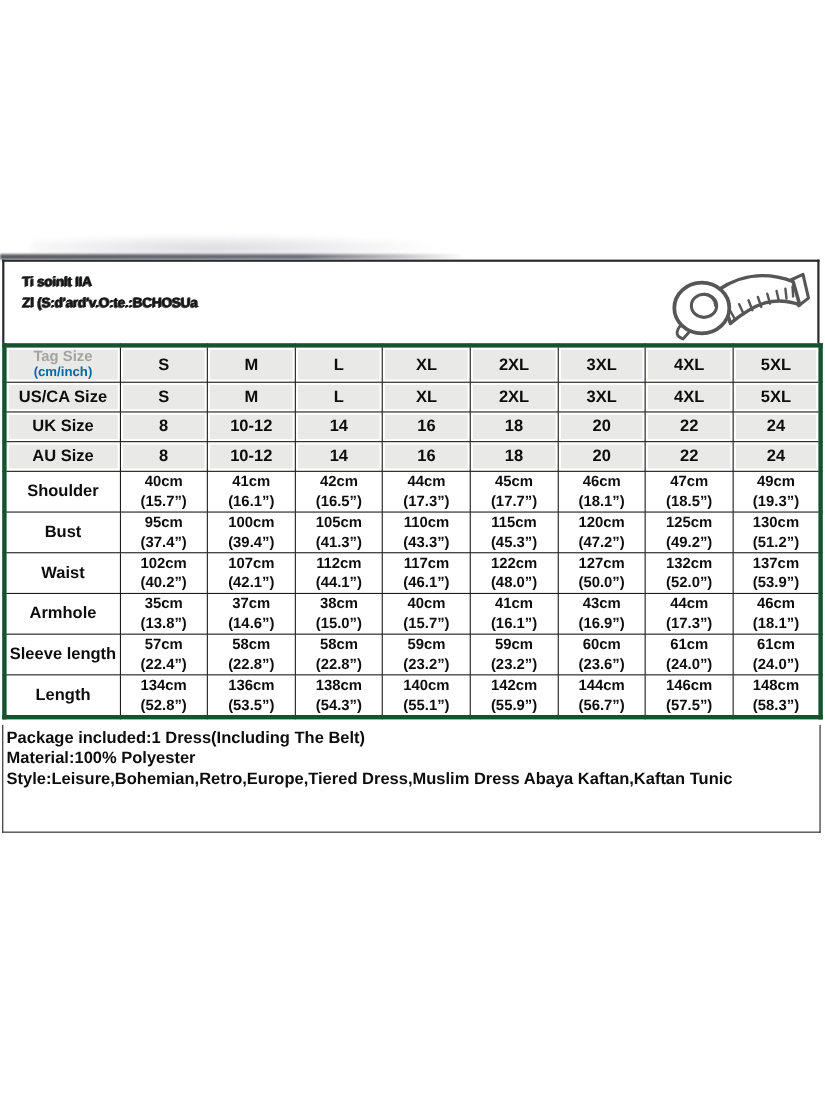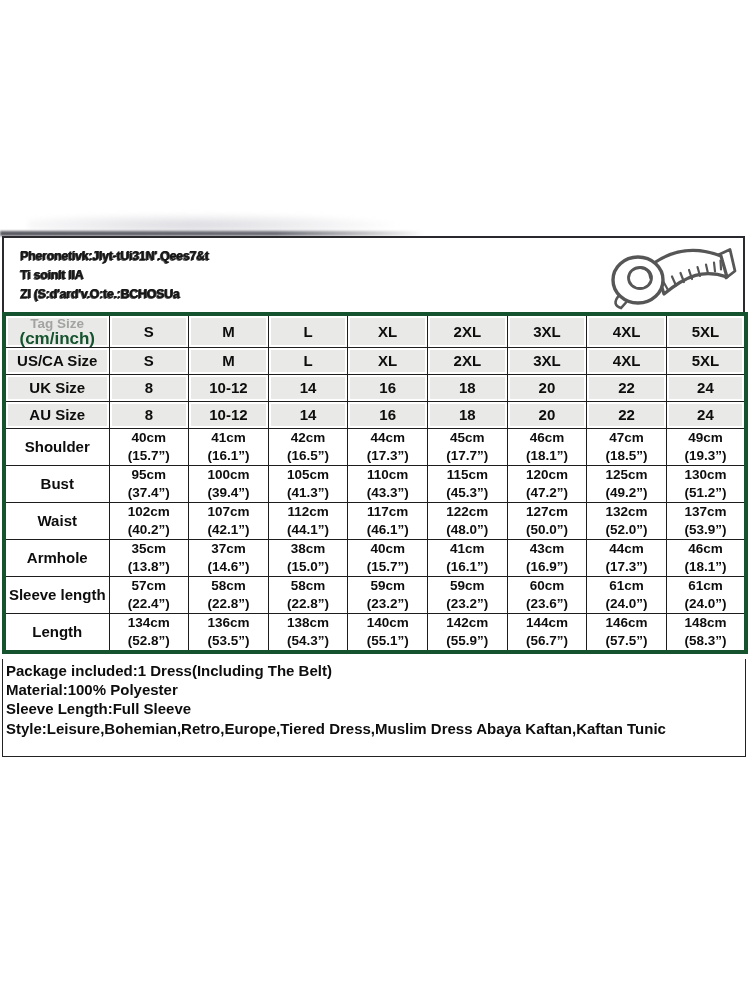--- a/index.html
+++ b/index.html
@@ -50,42 +50,41 @@
     border:1.5px solid #1d1d1d; text-align:center; vertical-align:middle;
     font-weight:700; color:#0d0d0d; padding:0; overflow:hidden;
   }
   tr.shade td { background:#e9e9e7; box-shadow:inset 0 0 0 2px #fff; }
   tr.r-corner  { height:33px; }
   tr.r-size    { height:27px; }
   tr.r-measure { height:37px;padding-left:48px; }
   td.label { font-size:15px; }
   td.val   { font-size:15px; }
   .corner-top    { display:block; color:#a3a3a1; font-size:13.5px; line-height:15px; }
-  .corner-bottom { display:block; color:#14532d; font-size:17px; line-height:15px; }
+  .corner-bottom { display:block; color:#0369a1; font-size:12px; line-height:15px; }
   .m-cm, .m-in { display:block; font-size:13.5px; line-height:18px; }
 
   .details {
     position:absolute; left:2px; top:659px; width:744px; height:98px;
     box-sizing:border-box; padding:2px 0 0 3px;
     border-left:1.5px solid #222; border-right:1.5px solid #222; border-bottom:1.5px solid #222;
     font-size:15px; font-weight:700; line-height:19.2px; color:#0d0d0d;
     background:#fff;
   }
 </style>
 </head>
 <body>
 
 <div class="sheet">
 
   <div class="smudge-light"></div>
   <div class="smudge-dark"></div>
 
   <div class="notice-box">
     <div class="garbled">
-      <div>Pheronetivk:Jlyt-tUi31N'.Qees7&amp;t</div>
       <div>Ti soinlt IIA</div>
       <div>Zl (S:d'ard'v.O:te.:BCHOSUa</div>
     </div>
     <svg class="tape" width="136" height="73" viewBox="0 0 136 73" fill="none">
       <path d="M116 16 L128 10.5 L133 32 L124 39 Z" fill="#fff" stroke="#565656" stroke-width="2.8" stroke-linejoin="round"></path>
       <path d="M52 24 C 74 9 98 9 119 17 L125 38 C 102 30 85 36 62 55 Z" fill="#fff" stroke="#565656" stroke-width="3.2" stroke-linejoin="round"></path>
       <path d="M66 51 L61 42 M74 46.5 L70 37.5 M82 43 L78.5 34 M90 40 L87 31 M98 37 L95.5 28 M106 34.5 L104 25.5 M113 32.5 L112 23.5 M119 30.5 L118.5 21.5" stroke="#565656" stroke-width="2.2" stroke-linecap="round"></path>
       <ellipse cx="36" cy="41" rx="25" ry="23" fill="#fff" stroke="#565656" stroke-width="3.4"></ellipse>
       <ellipse cx="38" cy="39" rx="11.5" ry="10.5" fill="#fff" stroke="#565656" stroke-width="2.8"></ellipse>
       <path d="M38 28.5 a10.5 10.5 0 0 1 10.5 10.5" stroke="#565656" stroke-width="2.6" stroke-linecap="round"></path>
@@ -362,17 +361,16 @@
             <span class="m-cm">148cm</span>
             <span class="m-in">(58.3”)</span>
           </td>
         </tr>
       </tbody>
   </table>
 
   <div class="details">
     <div>Package included:1 Dress(Including The Belt)</div>
     <div>Material:100% Polyester</div>
-    <div>Sleeve Length:Full Sleeve</div>
     <div>Style:Leisure,Bohemian,Retro,Europe,Tiered Dress,Muslim Dress Abaya Kaftan,Kaftan Tunic</div>
   </div>
 
 </div>
 
 </body></html>

